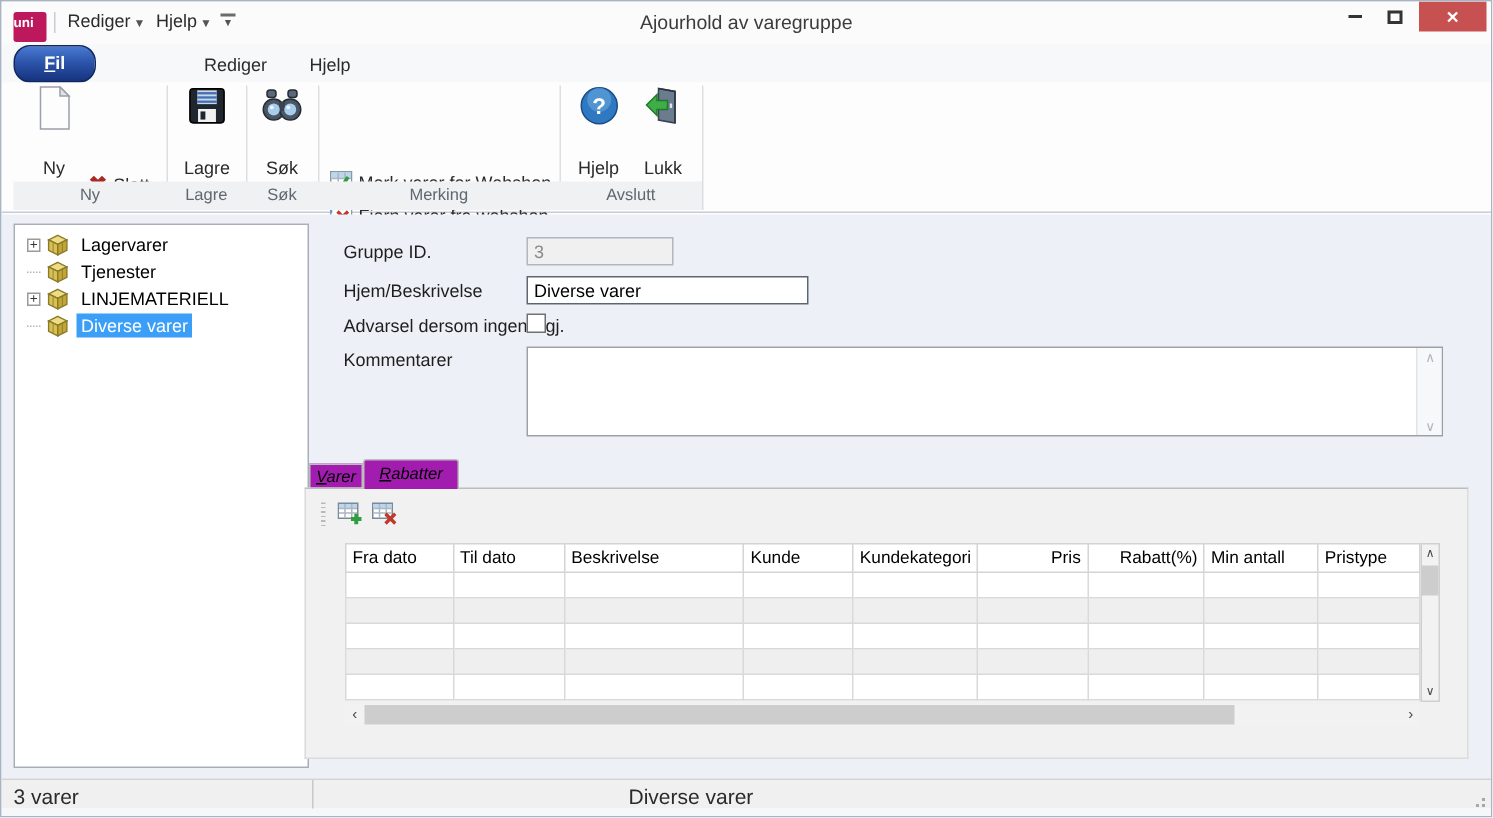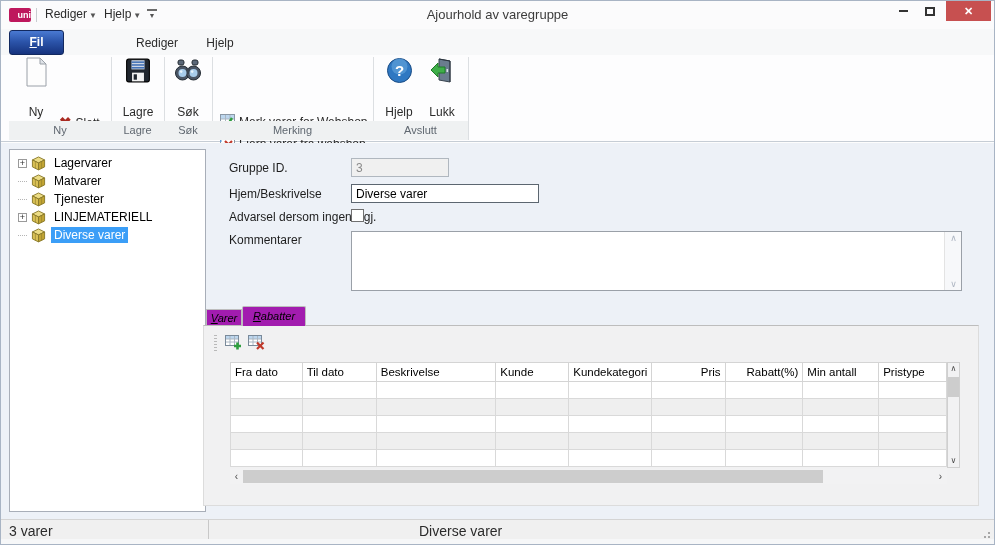--- a/index.html
+++ b/index.html
@@ -1,35 +1,35 @@
 <!DOCTYPE html>
 <html><head>
 <meta charset="utf-8">
 <style>
   * { margin:0; padding:0; box-sizing:border-box; }
   html,body { width:995px; height:545px; font-family:"Liberation Sans", sans-serif; background:#fff; }
   .window { position:relative; width:995px; height:545px; border:1px solid #a8b4c4; background:#fdfdfd; overflow:hidden; }
 
   
   .titlebar { position:absolute; left:0; top:0; width:100%; height:28px; background:#fbfbfc; }
-  .logo { position:absolute; left:8px; top:7px; width:22px; height:14px; background:#be185d; border-radius:2px; color:#fff; font-size:9px; font-weight:bold; text-align:right; line-height:14px; }
+  .logo { position:absolute; left:8px; top:7px; width:22px; height:20px; background:#be185d; border-radius:2px; color:#fff; font-size:9px; font-weight:bold; text-align:left; line-height:14px; }
   .qat-sep { position:absolute; left:35px; top:7px; width:1px; height:14px; background:#c9ccd1; }
   .qat-menu { position:absolute; top:6px; font-size:12px; color:#2b2b2b; cursor:default; }
   .qat-menu .dd { font-size:8px; color:#555; margin-left:2px; }
   #menu-rediger { left:44px; } #menu-hjelp { left:103px; }
   .qat-overflow { position:absolute; left:146px; top:8px; width:10px; font-size:7px; color:#555; text-align:center; border-top:2px solid #6b6b6b; line-height:8px; padding-top:1px;}
   .win-title { position:absolute; left:0; right:0; top:6px; text-align:center; font-size:13px; color:#3c3c3c; }
   .winbtn { position:absolute; top:0; height:20px; display:flex; align-items:center; justify-content:center; }
   .btn-min { left:893px; width:18px; } .btn-min .bar { width:9px; height:2px; background:#333; }
   .btn-max { left:920px; width:18px; } .btn-max .box { width:10px; height:9px; border:2px solid #333; }
   .btn-close { left:945px; width:45px; background:#c75050; color:#fff; font-size:11px; font-weight:bold; }
 
   
   .tabrow { position:absolute; left:0; top:28px; width:100%; height:26px; background:#f7f8f9; }
-  .fil-btn { position:absolute; left:8px; top:1px; width:55px; height:25px; background:linear-gradient(#4a7ad2,#2c55ab 45%,#16337e); border:1px solid #12295f; border-radius:3px; color:#fff; font-size:12px; font-weight:bold; text-align:center; line-height:23px; }
+  .fil-btn { position:absolute; left:8px; top:1px; width:55px; height:25px; background:linear-gradient(#4a7ad2,#2c55ab 45%,#16337e); border:1px solid #12295f; border-radius:11px; color:#fff; font-size:12px; font-weight:bold; text-align:center; line-height:23px; }
   .rtab { position:absolute; top:2px; height:24px; font-size:12px; color:#2b2b2b; text-align:center; line-height:24px; }
   .rtab.active { background:#fdfdfe; border:1px solid #ababab; border-bottom:none; border-radius:2px 2px 0 0;margin-top:48px; }
   #tab-hjem { left:67px; width:55px; } #tab-rediger { left:122px; width:68px; } #tab-hjelp { left:190px; width:58px; }
 
   
   .ribbon { position:absolute; left:0; top:54px; width:100%; height:87px; background:#fdfdfe; border-bottom:1px solid #c6cdd5; }
   .rgroup-label { position:absolute; top:66px; height:19px; background:#eff1f2; color:#5f6770; font-size:11px; text-align:center; line-height:19px; }
   .rsep { position:absolute; top:2px; width:1px; height:83px; background:#dcdfe2; }
   .bigbtn { position:absolute; top:2px; height:62px; display:flex; flex-direction:column; align-items:center; justify-content:flex-start; font-size:12px; color:#2b2b2b; }
   .bigbtn .cap { margin-top:auto; line-height:14px; }
@@ -236,31 +236,20 @@
       <div class="tree-row">
         <span class="expander">+</span>
         <svg class="cube" width="15" height="15" viewBox="0 0 16 16">
           <polygon points="8,1 14.5,4.2 8,7.4 1.5,4.2" fill="#ecdc84" stroke="#8a7a2a"></polygon>
           <polygon points="1.5,4.2 8,7.4 8,14.8 1.5,11.6" fill="#d9c055" stroke="#8a7a2a"></polygon>
           <polygon points="8,7.4 14.5,4.2 14.5,11.6 8,14.8" fill="#c2a534" stroke="#8a7a2a"></polygon>
           <line x1="4.7" y1="5.8" x2="4.7" y2="13.2" stroke="#8a7a2a" stroke-width="0.6"></line>
           <line x1="11.3" y1="5.8" x2="11.3" y2="13.2" stroke="#8a7a2a" stroke-width="0.6"></line>
         </svg>
         <span class="tree-label">Lagervarer</span>
-      </div>
-      <div class="tree-row">
-        <span class="connector"></span>
-        <svg class="cube" width="15" height="15" viewBox="0 0 16 16">
-          <polygon points="8,1 14.5,4.2 8,7.4 1.5,4.2" fill="#ecdc84" stroke="#8a7a2a"></polygon>
-          <polygon points="1.5,4.2 8,7.4 8,14.8 1.5,11.6" fill="#d9c055" stroke="#8a7a2a"></polygon>
-          <polygon points="8,7.4 14.5,4.2 14.5,11.6 8,14.8" fill="#c2a534" stroke="#8a7a2a"></polygon>
-          <line x1="4.7" y1="5.8" x2="4.7" y2="13.2" stroke="#8a7a2a" stroke-width="0.6"></line>
-          <line x1="11.3" y1="5.8" x2="11.3" y2="13.2" stroke="#8a7a2a" stroke-width="0.6"></line>
-        </svg>
-        <span class="tree-label">Matvarer</span>
       </div>
       <div class="tree-row">
         <span class="connector"></span>
         <svg class="cube" width="15" height="15" viewBox="0 0 16 16">
           <polygon points="8,1 14.5,4.2 8,7.4 1.5,4.2" fill="#ecdc84" stroke="#8a7a2a"></polygon>
           <polygon points="1.5,4.2 8,7.4 8,14.8 1.5,11.6" fill="#d9c055" stroke="#8a7a2a"></polygon>
           <polygon points="8,7.4 14.5,4.2 14.5,11.6 8,14.8" fill="#c2a534" stroke="#8a7a2a"></polygon>
           <line x1="4.7" y1="5.8" x2="4.7" y2="13.2" stroke="#8a7a2a" stroke-width="0.6"></line>
           <line x1="11.3" y1="5.8" x2="11.3" y2="13.2" stroke="#8a7a2a" stroke-width="0.6"></line>
         </svg>

